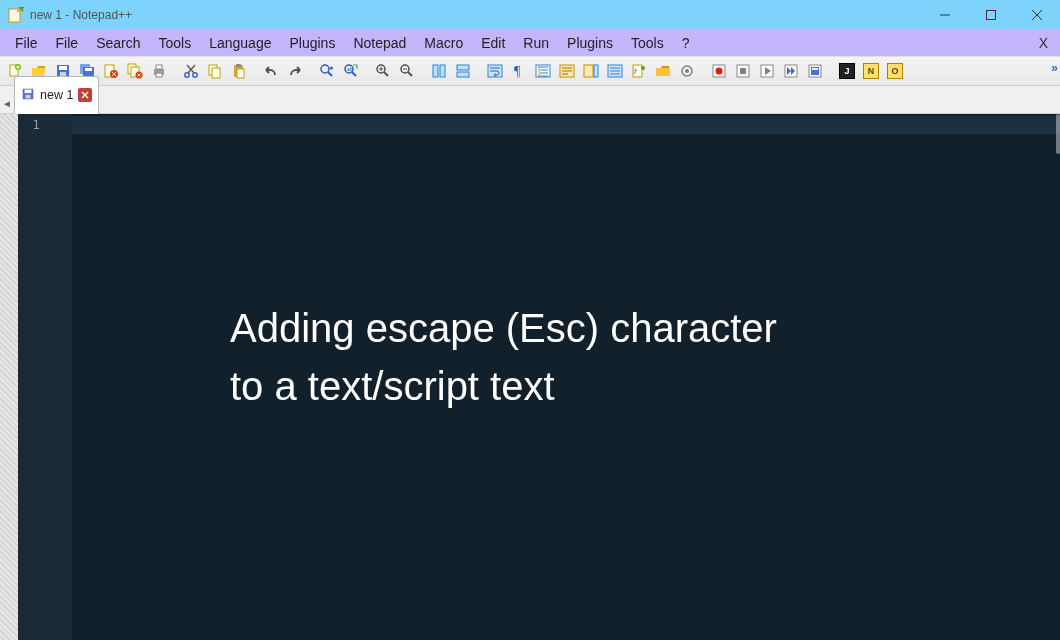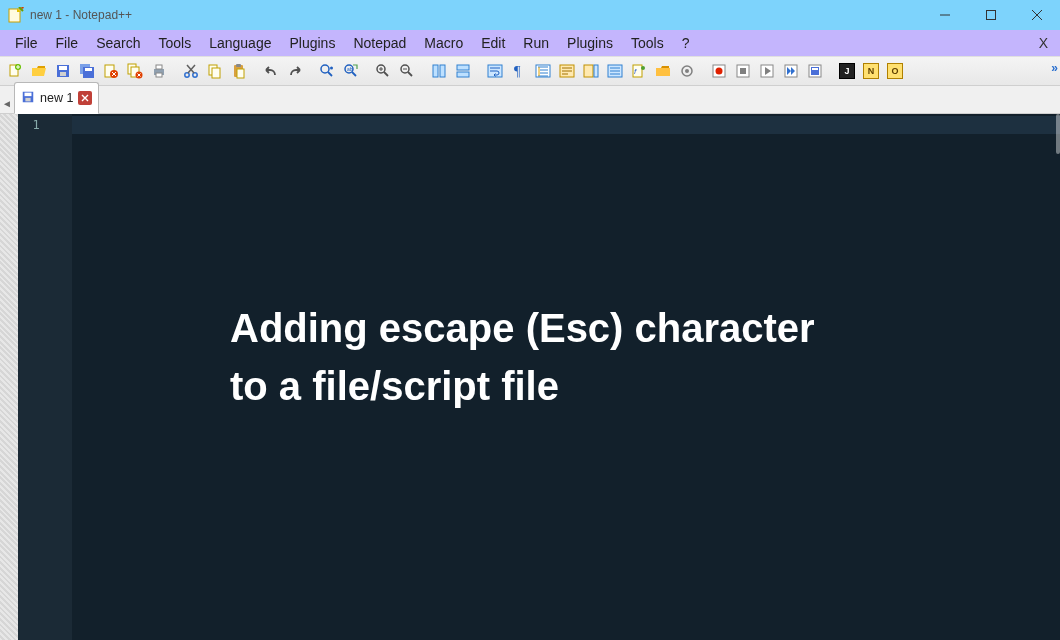--- a/index.html
+++ b/index.html
@@ -14,30 +14,30 @@
   .menuitem { padding: 2px 9px; cursor: default; }
   .menu-spacer { flex: 1 1 auto; }
   .menu-close { width: 20px; text-align: right; color: #333; padding-right: 6px; font-size: 14px; }
   .toolbar { height: 30px; background: linear-gradient(#f4f4f4,#e8e8e8); border-top: 1px solid #e0e0e0; border-bottom: 1px solid #cfcfcf; display: flex; align-items: center; padding: 0 4px; gap: 2px; position: relative; }
   .tbtn { width: 22px; height: 22px; display: flex; align-items: center; justify-content: center; border-radius: 2px; }
   .tbtn svg { width: 16px; height: 16px; }
   .tsep { width: 6px; }
   .tb-more { position: absolute; right: 4px; top: 4px; color: #2a6fcf; font-size: 12px; letter-spacing: -2px; font-weight: bold; }
   .tabstrip { height: 28px; background: #f0f0f0; border-bottom: 1px solid #cfcfcf; display: flex; align-items: flex-end; padding-left: 2px; position: relative; }
   .tab-arrow { width: 10px; height: 20px; color: #666; font-size: 10px; display: flex; align-items: center; justify-content: center; }
-  .tab { height: 32px; background: #fff; border: 1px solid #b8b8b8; border-bottom: 1px solid #fff; border-radius: 3px 3px 0 0; display: flex; align-items: center; padding: 0 6px; margin-left: 2px; font-size: 12.5px; color: #222; gap: 5px; position: relative; top: 1px; }
+  .tab { height: 38px; background: #fff; border: 1px solid #b8b8b8; border-bottom: 1px solid #fff; border-radius: 3px 3px 0 0; display: flex; align-items: center; padding: 0 6px; margin-left: 2px; font-size: 12.5px; color: #222; gap: 5px; position: relative; top: 1px; }
   .tab-close { width: 14px; height: 14px; background: #c04038; border-radius: 2px; display: flex; align-items: center; justify-content: center; }
   .tab-close svg { width: 8px; height: 8px; }
   .editor { position: relative; height: 526px; background: #12202b; display: flex; }
   .bookmark-margin { width: 18px; background: repeating-linear-gradient(45deg,#e7e7e7 0 2px,#d6d6d6 2px 4px); }
   .gutter { width: 36px; background: #1b2a36; color: #8aa; font-family: Consolas, monospace; font-size: 12px; padding-top: 4px; text-align: center; }
   .fold-margin { width: 18px; background: #1b2a36; }
   .code { flex: 1; position: relative; }
   .line-hl { position: absolute; left: 0; right: 0; top: 2px; height: 18px; background: #1d3040; }
-  .overlay { position: absolute; left: 230px; top: 185px; width: 640px; color: #fff; font-size: 40px; font-weight: 700; line-height: 1.45; }
+  .overlay { position: absolute; left: 230px; top: 185px; width: 640px; color: #fff; font-size: 40px; font-weight: 400; line-height: 1.45; }
   .scroll-right { position: absolute; right: 0; top: 0; width: 4px; height: 40px; background: rgba(255,255,255,0.4); border-radius: 2px; }
   .badge { width: 16px; height: 16px; display: inline-flex; align-items: center; justify-content: center; font-size: 9px; font-weight: bold; border: 1px solid #888; background: #fff; }
 </style>
 </head>
 <body>
 
 <div class="titlebar">
   <span class="title-icon">
     <svg viewBox="0 0 16 16">
         <rect x="1" y="2" width="11" height="13" fill="#fffbe0" stroke="#caa000"></rect>
@@ -336,15 +336,15 @@
   <div class="gutter">
     <div>1</div>
   </div>
   <div class="fold-margin"></div>
   <div class="code">
     <div class="line-hl"></div>
     <div class="scroll-right"></div>
   </div>
   <div class="overlay">
     <div>Adding escape (Esc) character</div>
-    <div>to a file/script file</div>
+    <div>to a text/script text</div>
   </div>
 </div>
 
 </body></html>

